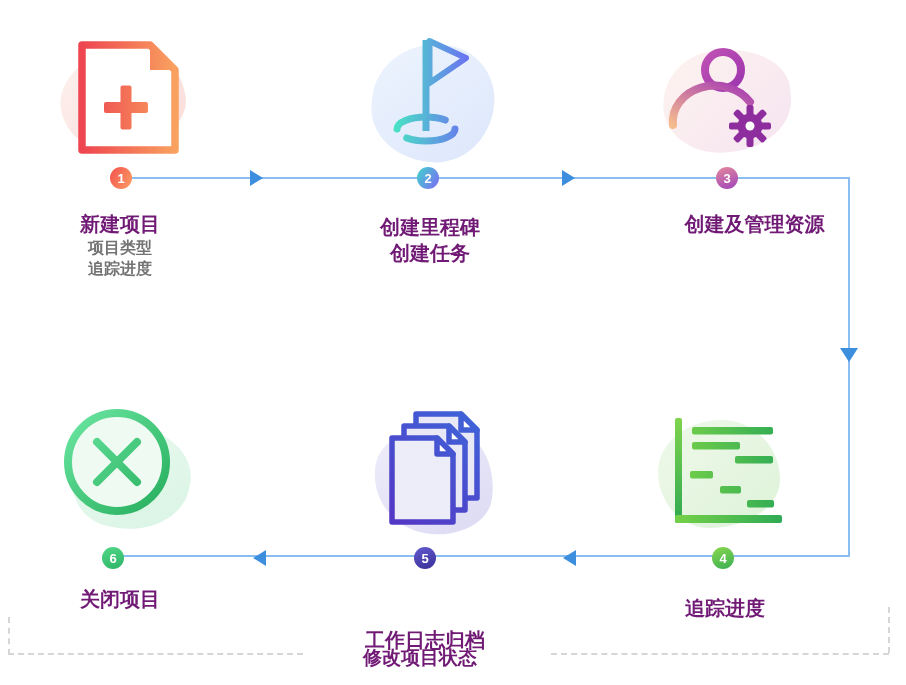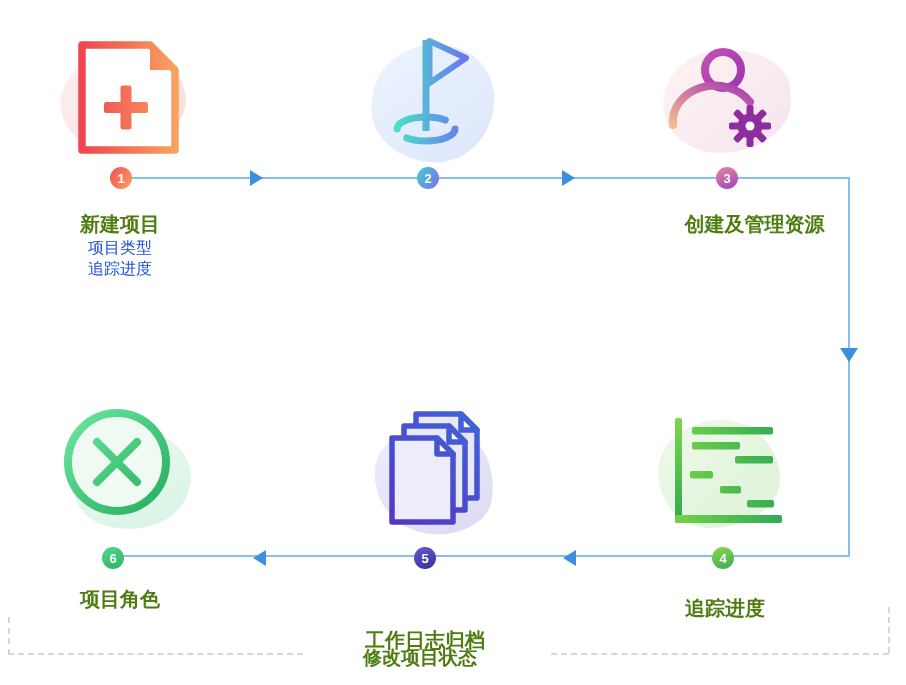--- a/index.html
+++ b/index.html
@@ -39,22 +39,22 @@
          color:#fff;font-size:13px;font-weight:bold;}
   #badge-1{left:110px;top:167px;background:linear-gradient(120deg,#f4504d,#fb9f64);}
   #badge-2{left:417px;top:167px;background:linear-gradient(120deg,#3fd4cd,#7e6af3);}
   #badge-3{left:716px;top:167px;background:linear-gradient(160deg,#e4899b,#9f44bc);}
   #badge-4{left:712px;top:547px;background:linear-gradient(160deg,#8ad84e,#39ae53);}
   #badge-5{left:414px;top:547px;background:linear-gradient(160deg,#625bd0,#3a2f96);}
   #badge-6{left:102px;top:547px;background:linear-gradient(160deg,#52d788,#2db466);}
 
   
   .label{position:absolute;text-align:center;z-index:4;color:#1a1a1a;}
-  .label .t{font-size:20px;font-weight:bold;line-height:26px;color:#4d7c0f;}
-  .label .s{font-size:16px;font-weight:normal;line-height:21px;color:#1d4ed8;}
+  .label .t{font-size:20px;font-weight:bold;line-height:26px;color:#701a75;}
+  .label .s{font-size:16px;font-weight:bold;line-height:21px;color:#737373;}
   #label-1{left:40px;top:211px;width:160px;}
   #label-2{left:350px;top:214px;width:160px;}
   #label-3{left:652px;top:211px;width:205px;}
   #label-4{left:645px;top:578px;width:160px;margin-top:17px;}
   #label-5{left:335px;top:606px;width:180px;margin-top:21px;}
   #label-6{left:40px;top:586px;width:160px;}
   #footer-label{left:320px;top:645px;width:200px;text-align:center;}
   #footer-label .t{font-size:19px;}
 
   
@@ -197,31 +197,35 @@
   <div class="badge" id="badge-3">3</div>
   <div class="badge" id="badge-4">4</div>
   <div class="badge" id="badge-5">5</div>
   <div class="badge" id="badge-6">6</div>
 
   <div class="label" id="label-1">
     <div class="t">新建项目</div>
     <div class="s">项目类型</div>
     <div class="s">追踪进度</div>
   </div>
+  <div class="label" id="label-2">
+    <div class="t">创建里程碑</div>
+    <div class="t">创建任务</div>
+  </div>
   <div class="label" id="label-3">
     <div class="t">创建及管理资源</div>
   </div>
   <div class="label" id="label-4">
     <div class="t">追踪进度</div>
   </div>
   <div class="label" id="label-5">
     <div class="t">工作日志归档</div>
   </div>
   <div class="label" id="label-6">
-    <div class="t">项目角色</div>
+    <div class="t">关闭项目</div>
   </div>
 
   <div class="dash dash-v" id="dash-lv"></div>
   <div class="dash dash-h" id="dash-bl"></div>
   <div class="dash dash-h" id="dash-br"></div>
   <div class="dash dash-v" id="dash-rv"></div>
 
   <div class="label" id="footer-label">
     <div class="t">修改项目状态</div>
   </div>

